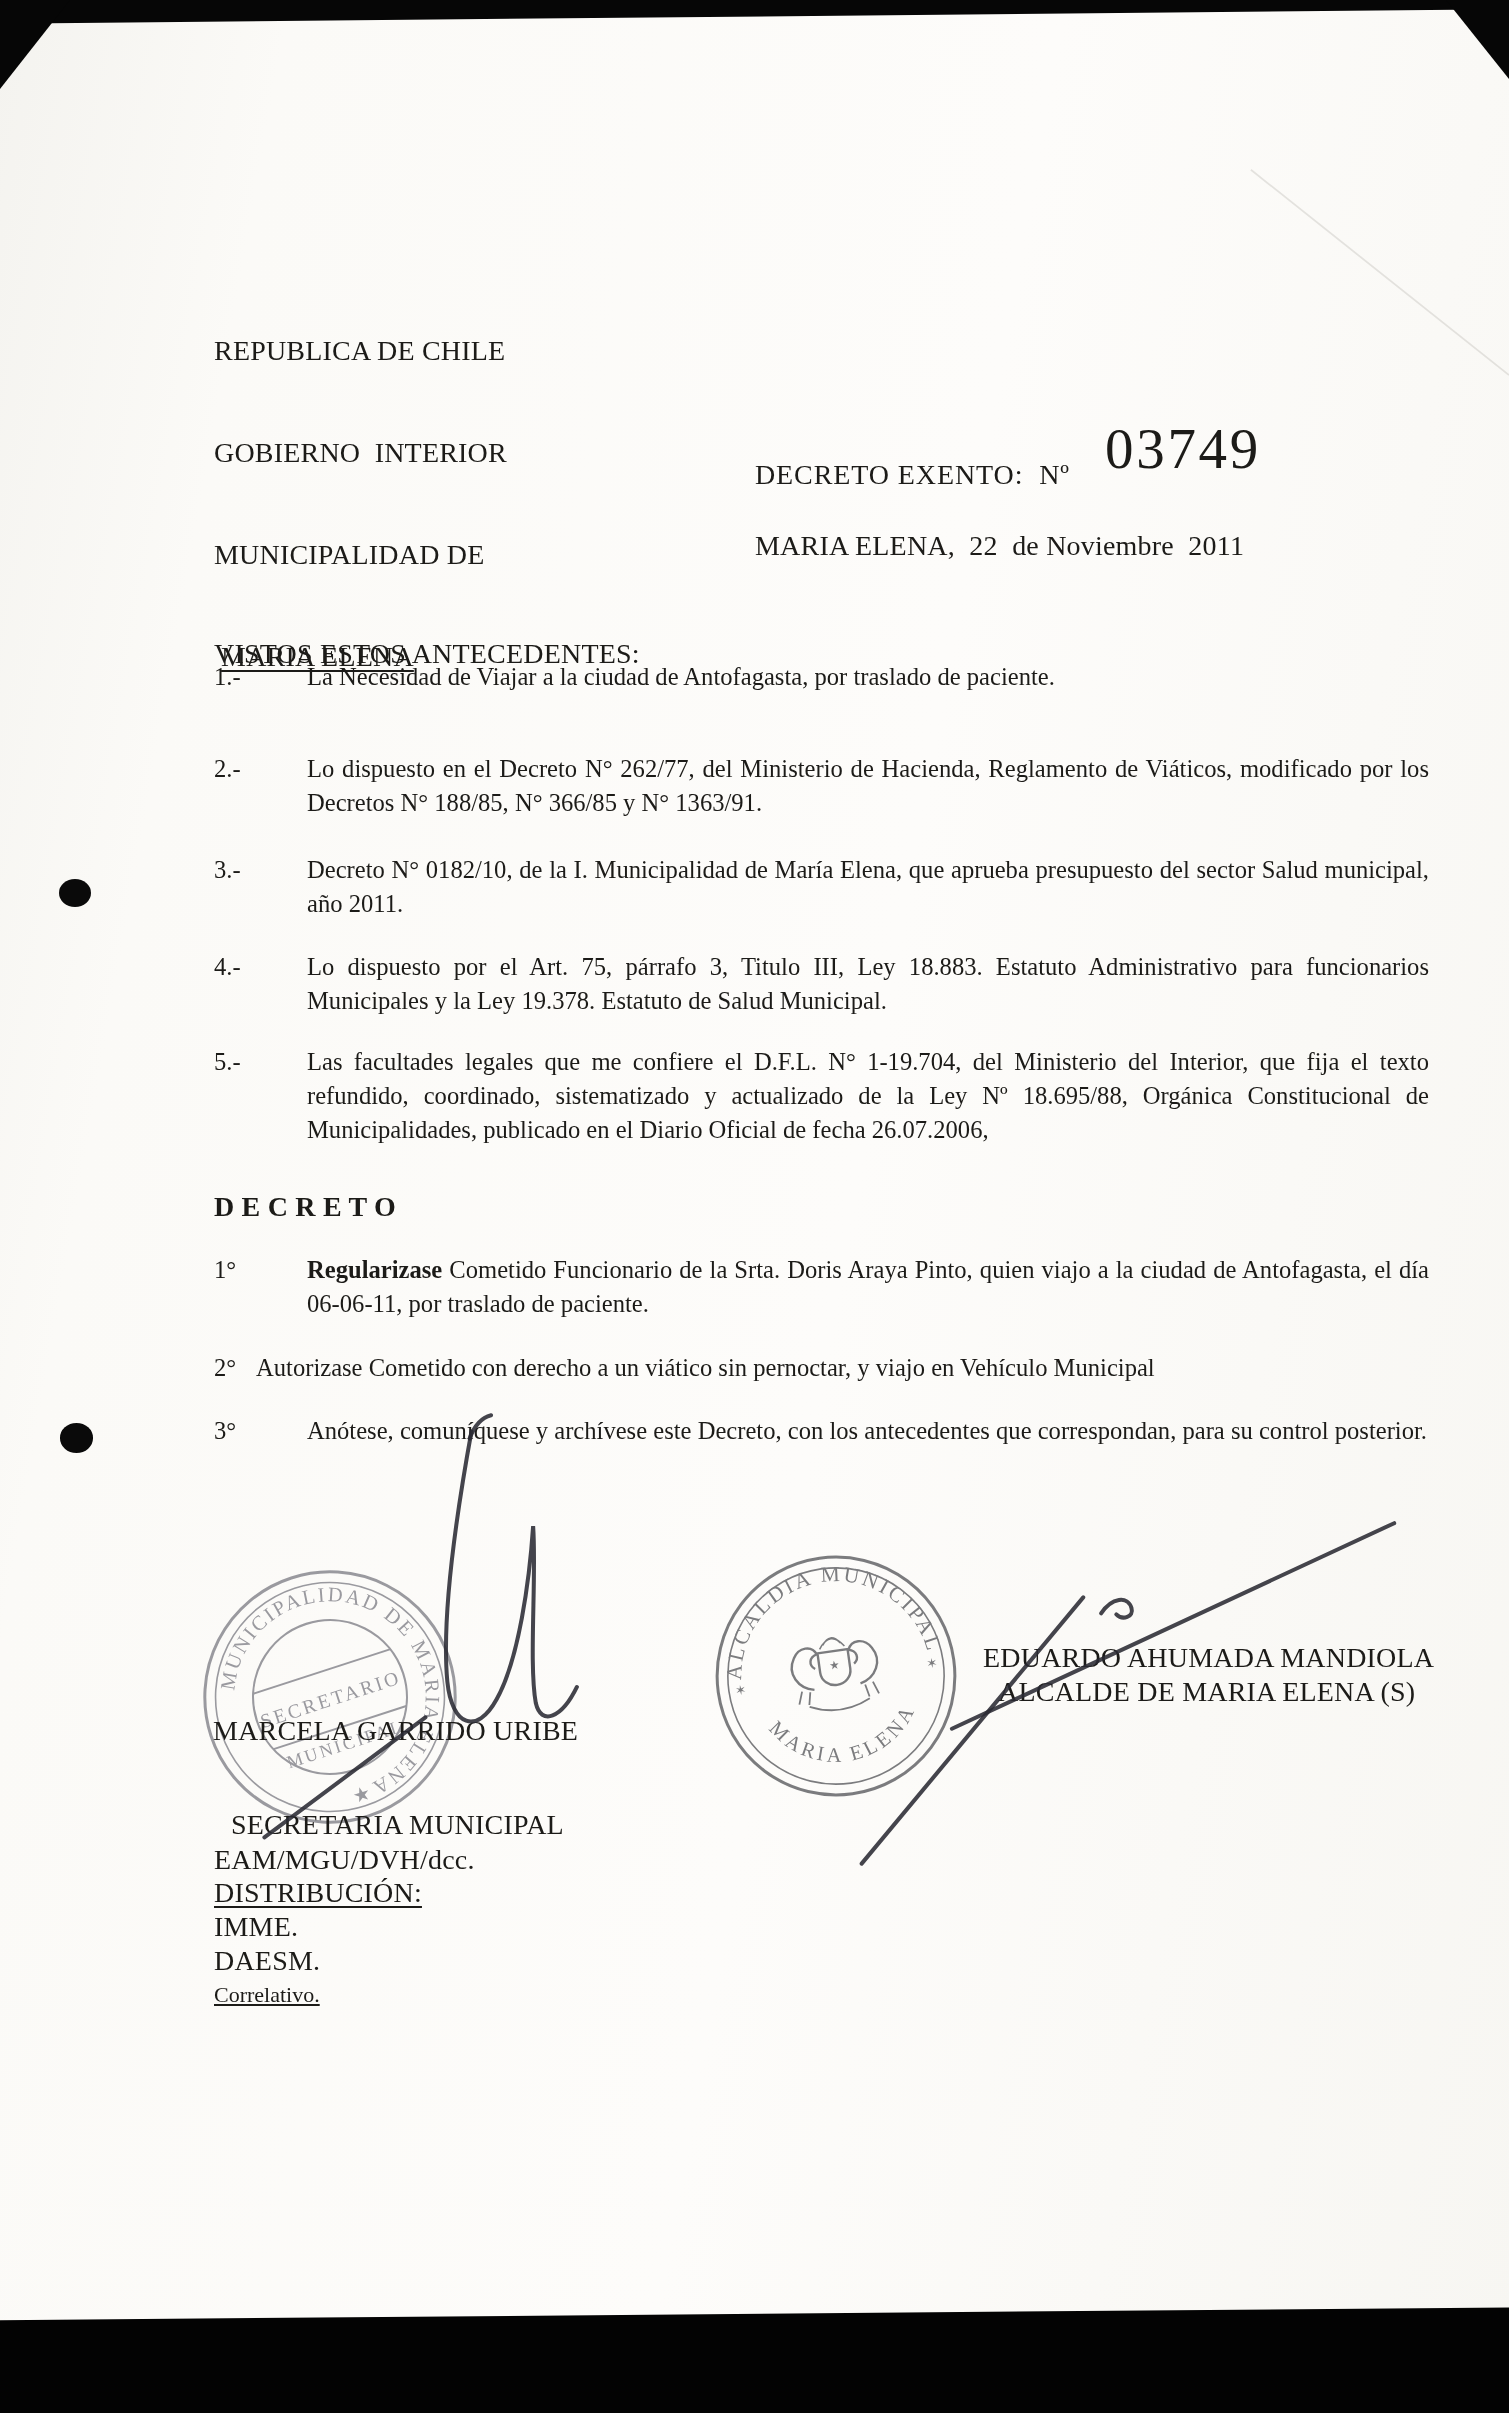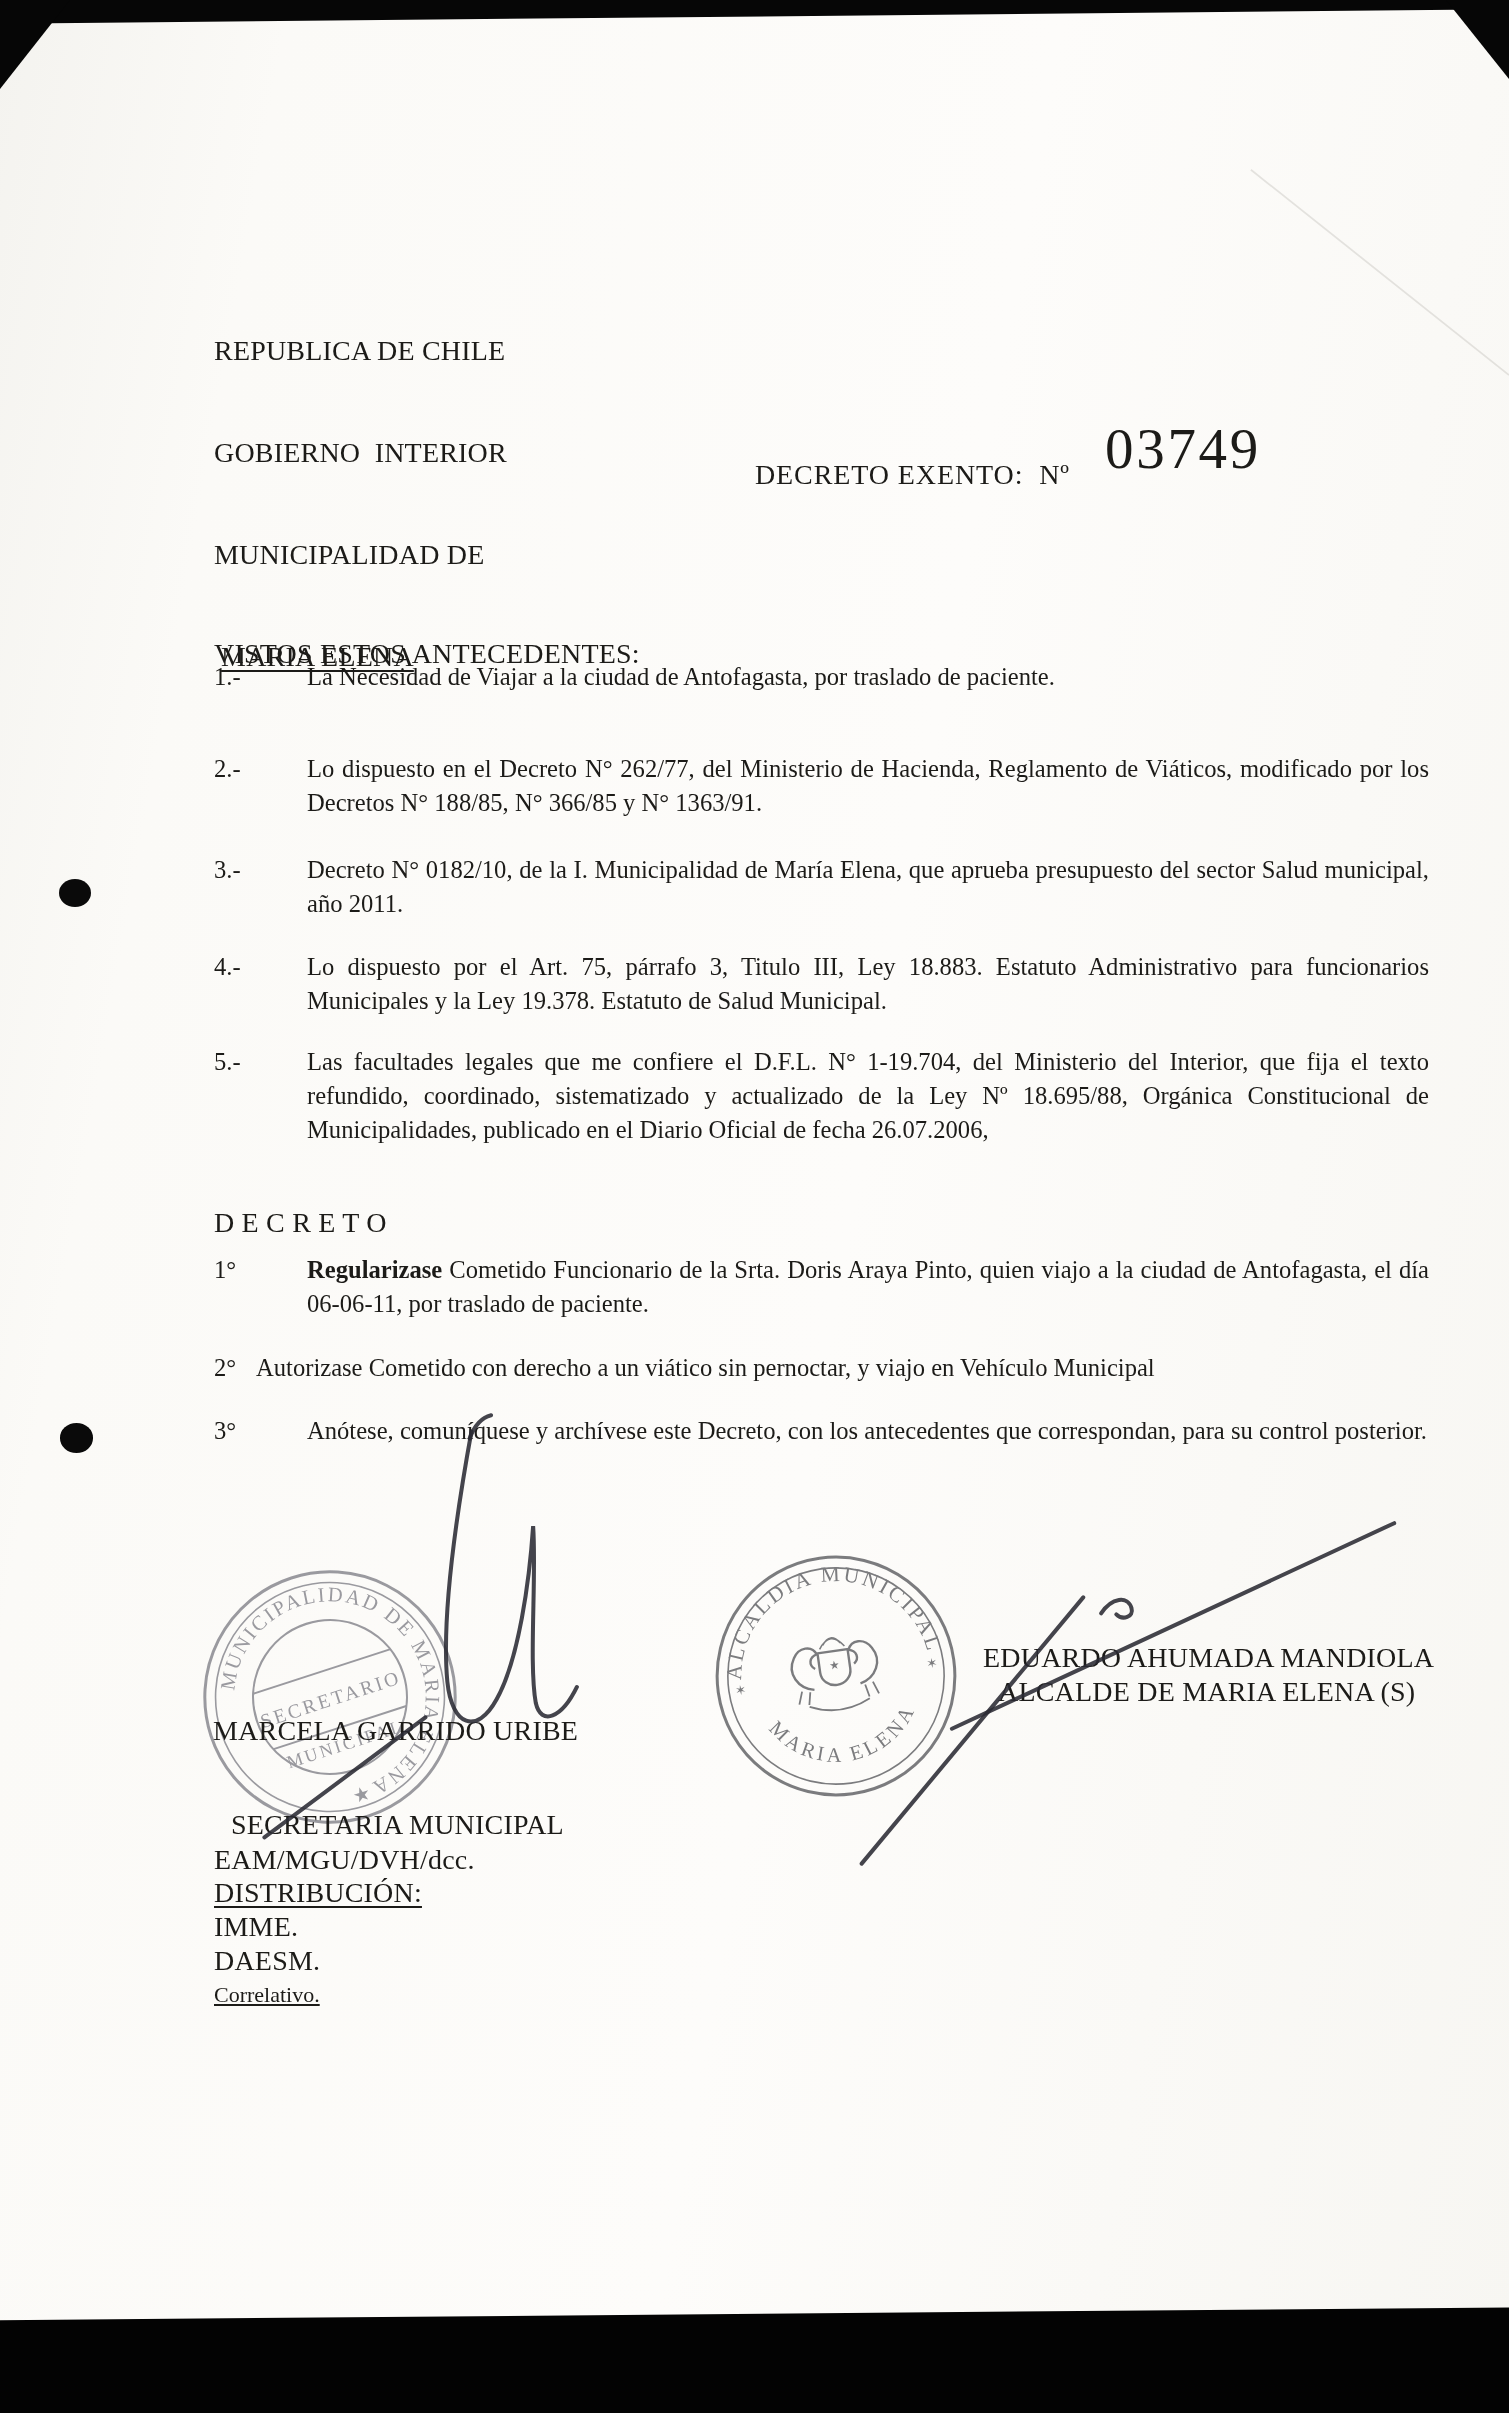--- a/index.html
+++ b/index.html
@@ -7,21 +7,21 @@
     position:relative; width:1509px; height:2413px; margin:0 auto;
     background: linear-gradient(100deg,#f4f3ef 0%, #fbfaf7 15%, #fdfcfa 55%, #f7f6f2 100%);
     overflow:hidden;
     font-family:"Liberation Serif", serif;
     color:#1c1b18;
   }
   .t { position:absolute; white-space:pre-wrap; }
   .fs27 { font-size:28px; line-height:34px; letter-spacing:0.2px; }
   .fs24 { font-size:22px; line-height:30px;text-decoration:underline; }
   .u { text-decoration:underline; text-underline-offset:3.6px; }
-  .b { font-weight:normal;margin-top:16px; }
+  .b { font-weight:bold; }
   .decree-no { font-size:57px; letter-spacing:2.7px; font-weight:500; }
   .item { position:absolute; left:214px; width:1215px; font-size:24.6px; line-height:34px; }
   .item .num { position:absolute; left:0; top:0; }
   .item .txt { margin-left:93px; text-align:justify; }
   .scan-bar-top {
     position:absolute; left:0; top:0; width:100%; height:27px; background:#060606;
     clip-path: polygon(0 0, 100% 0, 100% 34%, 0 88%);
   }
   .scan-corner-tl { position:absolute; left:0; top:0; width:70px; height:89px; background:#060606;
     clip-path: polygon(0 0, 100% 0, 0 100%); }
@@ -99,20 +99,21 @@
 
   <div class="t fs27" style="left:214px; top:266px;">
     <div>REPUBLICA DE CHILE</div>
     <div>GOBIERNO  INTERIOR</div>
     <div>MUNICIPALIDAD DE</div>
     <div class="u" style="margin-left:7.1px;">MARIA ELENA</div>
   </div>
 
   <span class="t fs27" style="left:755px; top:458px; letter-spacing:0.9px;">DECRETO EXENTO:  Nº</span>
   <span class="t decree-no" style="left:1105px; top:416px;">03749</span>
+  <span class="t fs27" style="left:755px; top:529px;">MARIA ELENA,  22  de Noviembre  2011</span>
 
   <span class="t fs27" style="left:214px; top:602px;margin-top:35px;">VISTOS ESTOS ANTECEDENTES:</span>
 
   <div class="item" style="top:660px;">
     <span class="num">1.-</span>
     <div class="txt">La Necesidad de Viajar a la ciudad de Antofagasta, por traslado de paciente.</div>
   </div>
   <div class="item" style="top:752px;">
     <span class="num">2.-</span>
     <div class="txt">Lo dispuesto en el Decreto N° 262/77, del Ministerio de Hacienda, Reglamento de Viáticos, modificado por los Decretos  N° 188/85,  N° 366/85 y N° 1363/91.</div>

